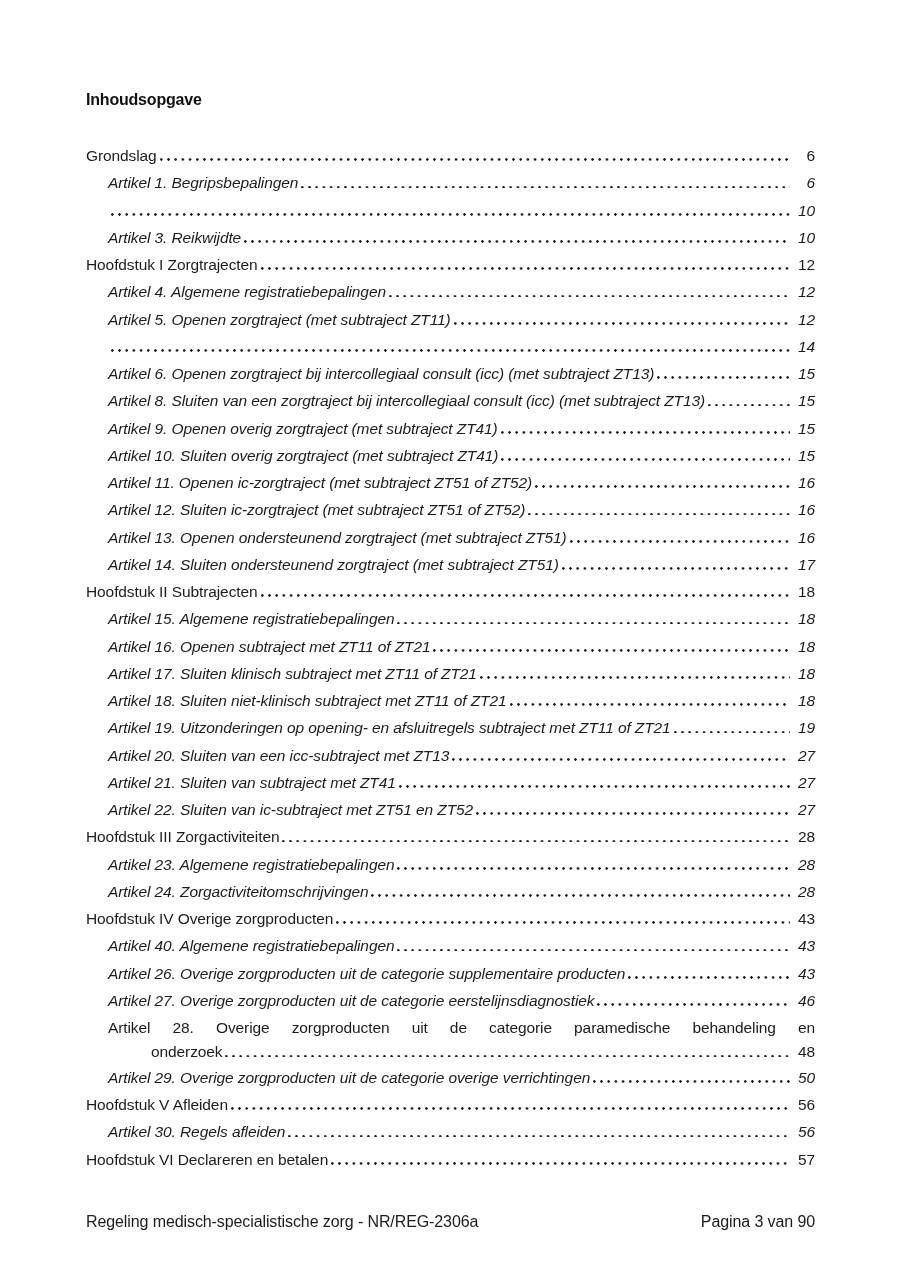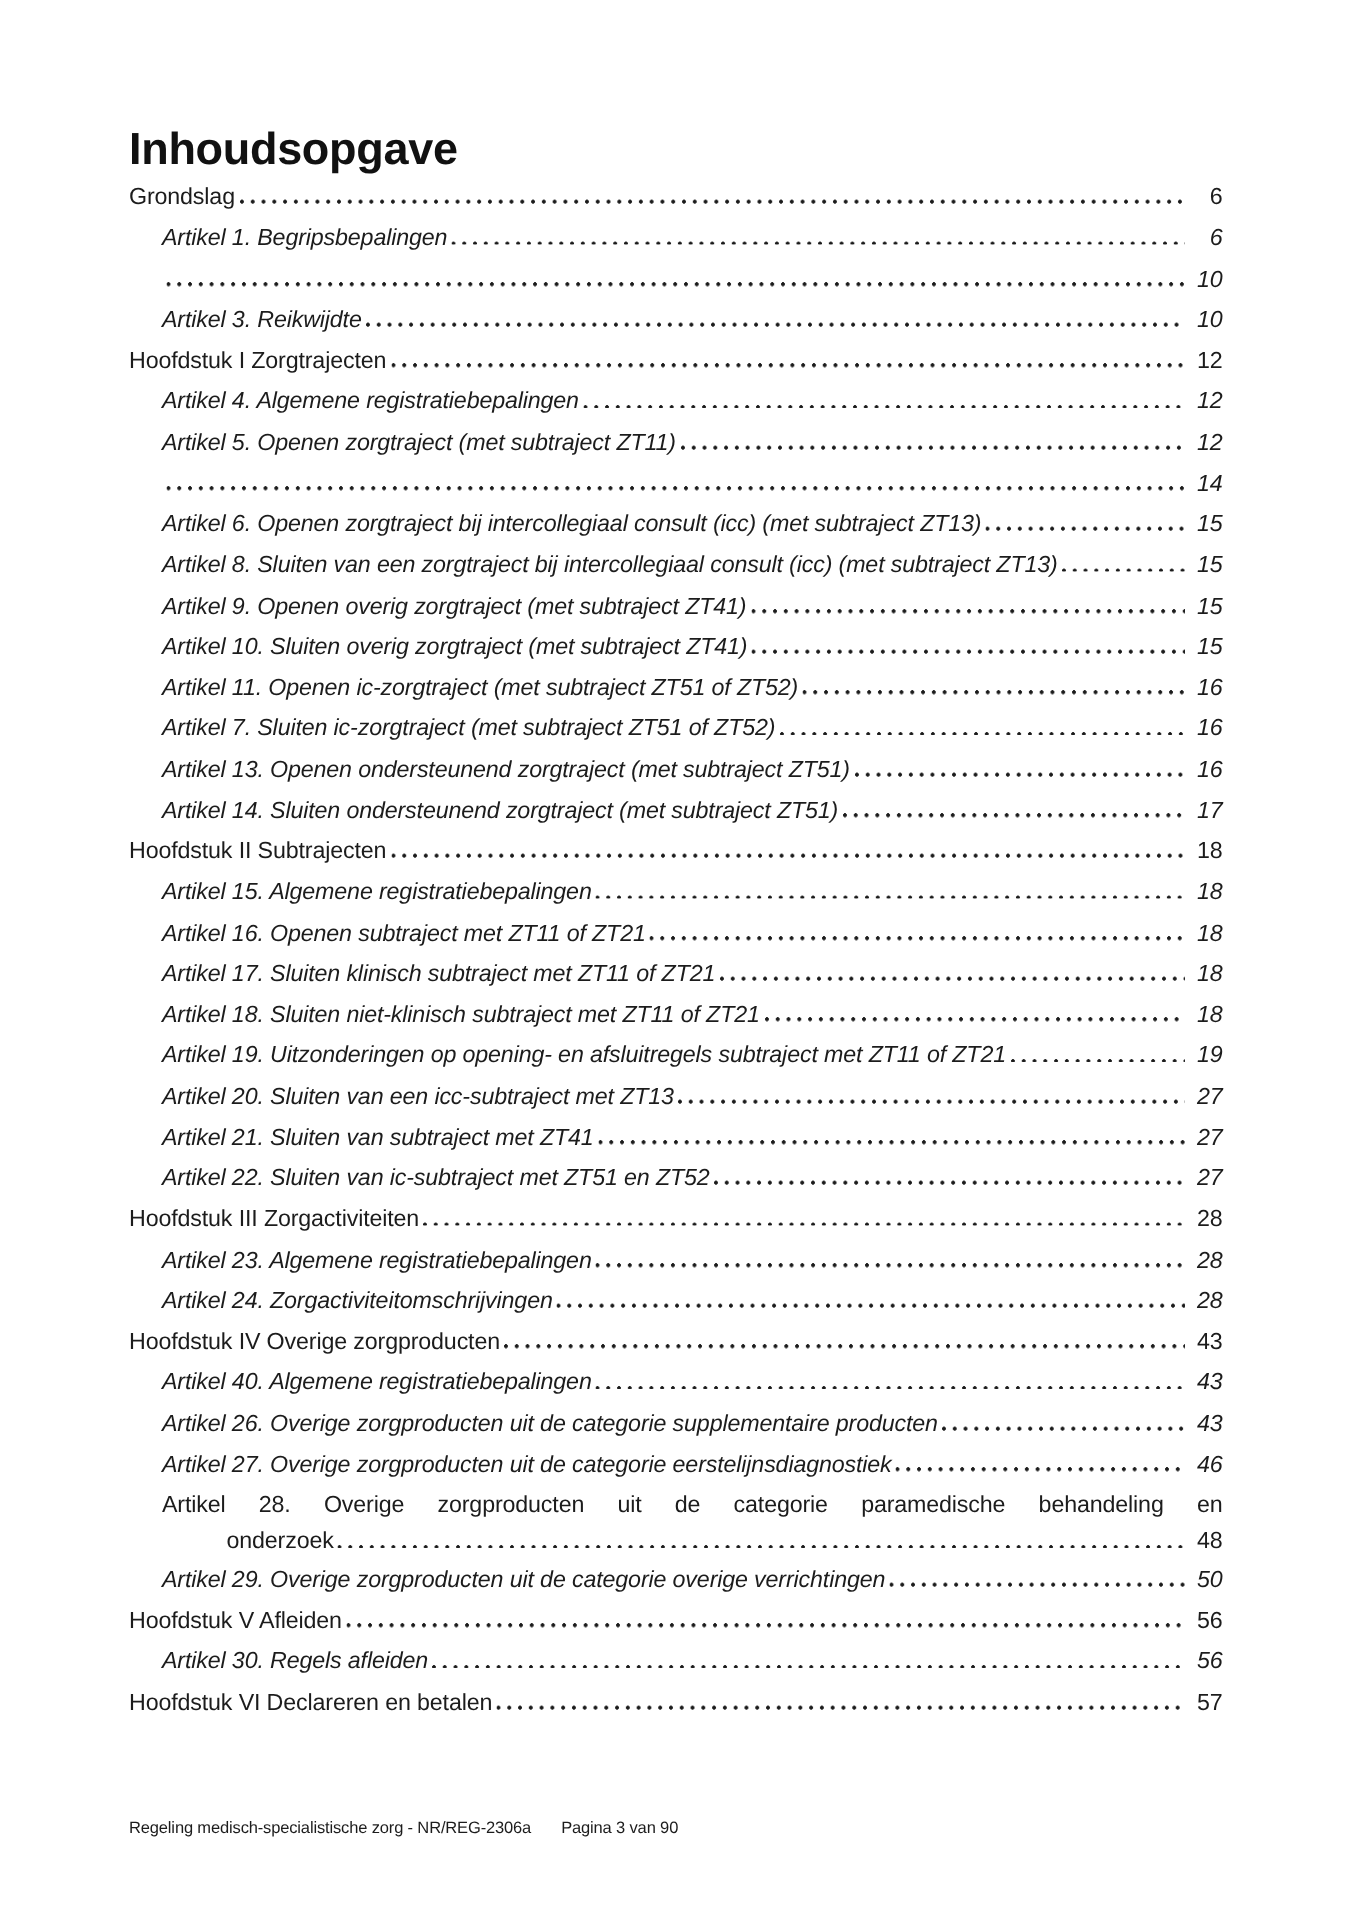--- a/index.html
+++ b/index.html
@@ -13,26 +13,26 @@
     color: #1c1c1c;
     overflow: hidden;
   }
   .content {
     position: absolute;
     left: 86px;
     right: 85px;
     top: 86px;
   }
   h1.doc-title {
-    font-size: 30px;
+    font-size: 16px;
     line-height: 28px;
     font-weight: 700;
     letter-spacing: -0.2px;
     color: #111111;
-    margin-bottom: 4px;
+    margin-bottom: 28px;
   }
   .toc {
     font-size: 15.5px;
     letter-spacing: -0.1px;
   }
   .toc-row {
     display: flex;
     align-items: baseline;
     height: 27.25px;
     line-height: 27.25px;
@@ -83,23 +83,23 @@
     line-height: 22.5px;
     padding-left: 65px;
     white-space: nowrap;
   }
   .footer {
     position: absolute;
     left: 86px;
     right: 85px;
     top: 1213px;
     display: flex;
-    justify-content: flex-start;
+    justify-content: space-between;
     align-items: baseline;
-    font-size: 11px;
+    font-size: 16px;
     letter-spacing: -0.1px;
     color: #1c1c1c;
     gap: 20px;
   }
 </style>
 </head>
 <body>
 
 <div class="page">
   <div class="content">
@@ -162,21 +162,21 @@
           <span class="toc-label">Artikel 10. Sluiten overig zorgtraject (met subtraject ZT41)</span>
           <span class="leader"></span>
           <span class="pagenum">15</span>
         </div>
         <div class="toc-row level-1">
           <span class="toc-label">Artikel 11. Openen ic-zorgtraject (met subtraject ZT51 of ZT52)</span>
           <span class="leader"></span>
           <span class="pagenum">16</span>
         </div>
         <div class="toc-row level-1">
-          <span class="toc-label">Artikel 7. Sluiten ic-zorgtraject (met subtraject ZT51 of ZT52)</span>
+          <span class="toc-label">Artikel 12. Sluiten ic-zorgtraject (met subtraject ZT51 of ZT52)</span>
           <span class="leader"></span>
           <span class="pagenum">16</span>
         </div>
         <div class="toc-row level-1">
           <span class="toc-label">Artikel 13. Openen ondersteunend zorgtraject (met subtraject ZT51)</span>
           <span class="leader"></span>
           <span class="pagenum">16</span>
         </div>
         <div class="toc-row level-1">
           <span class="toc-label">Artikel 14. Sluiten ondersteunend zorgtraject (met subtraject ZT51)</span>

